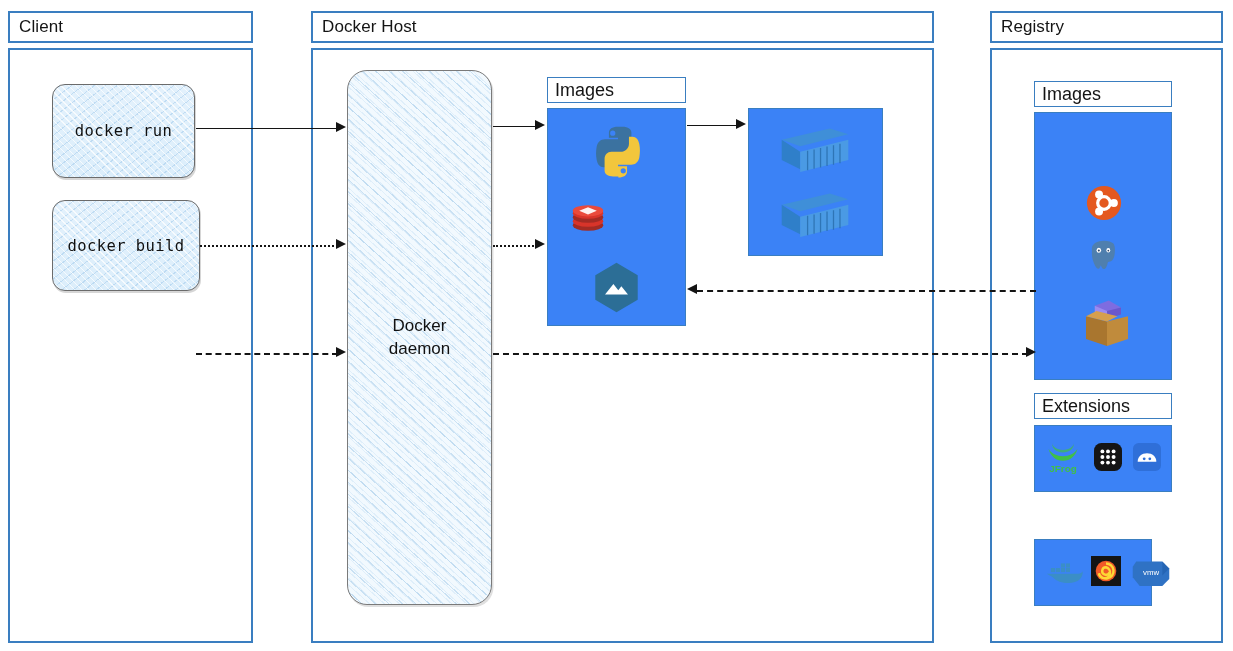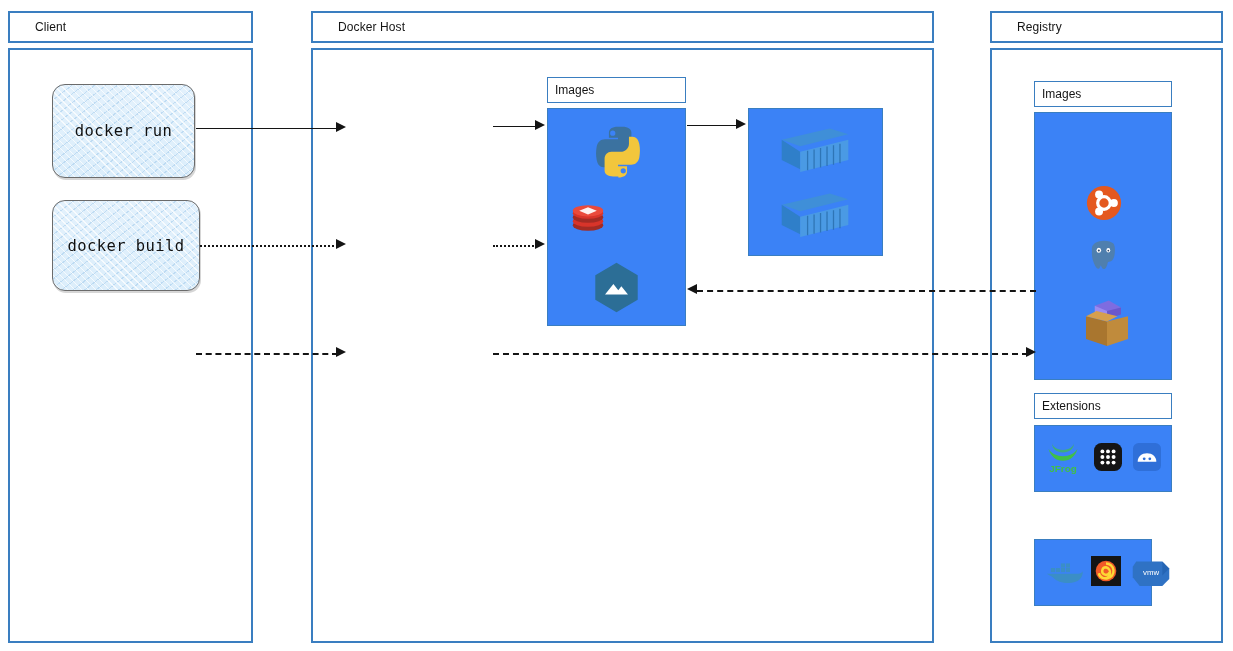--- a/index.html
+++ b/index.html
@@ -3,27 +3,27 @@
 <meta charset="utf-8">
 <style>
   html,body{margin:0;padding:0;background:#ffffff;}
   body{width:1233px;height:651px;position:relative;overflow:hidden;
        font-family:"Liberation Sans",sans-serif;}
   .stage{position:absolute;left:0;top:0;width:1233px;height:651px;}
 
   
   .panel-head{position:absolute;border:2px solid #3a7ec0;background:#fff;
               box-sizing:border-box;display:flex;align-items:center;}
-  .panel-head span{font-size:12px;color:#141414;padding-left:25px;letter-spacing:.1px;}
+  .panel-head span{font-size:17px;color:#141414;padding-left:9px;letter-spacing:.1px;}
   .panel-body{position:absolute;border:2px solid #3a7ec0;background:#fff;box-sizing:border-box;}
 
   
   .sub-head{position:absolute;border:1.6px solid #3a7ec0;background:#fff;
             box-sizing:border-box;display:flex;align-items:center;}
-  .sub-head span{font-size:12px;color:#141414;padding-left:7px;}
+  .sub-head span{font-size:18px;color:#141414;padding-left:7px;}
   .sub-body{position:absolute;border:1.6px solid #3a7ec0;background:#3b82f6;box-sizing:border-box;}
 
   
   .cmd{position:absolute;box-sizing:border-box;border:1.4px solid #6b6b6b;
        border-radius:13px;display:flex;align-items:center;justify-content:center;
        background:#ddeefb;
        background-image:
          repeating-linear-gradient(45deg,rgba(255,255,255,.75) 0 1px,rgba(255,255,255,0) 1px 5px),
          repeating-linear-gradient(-38deg,rgba(150,195,232,.45) 0 1px,rgba(255,255,255,0) 1px 7px),
          linear-gradient(#e3f1fc,#dceefb);
@@ -69,20 +69,23 @@
   </div>
   <div class="cmd" style="left:52px;top:84px;width:143px;height:94px;">
     <span>docker run</span>
   </div>
 
   <div class="panel-head" style="left:311px;top:11px;width:623px;height:32px;">
     <span>Docker Host</span>
   </div>
   <div class="panel-body" style="left:311px;top:48px;width:623px;height:595px;"></div>
 
+  <div class="daemon" style="left:347px;top:70px;width:145px;height:535px;">
+    <span><span>Docker</span><br><span>daemon</span></span>
+  </div>
 
   <div class="sub-head" style="left:547px;top:77px;width:139px;height:26px;">
     <span>Images</span>
   </div>
   <div class="sub-body" style="left:547px;top:108px;width:139px;height:218px;">
 
     <svg class="ico" style="left:41px;top:14px;" width="58" height="58" viewBox="0 0 64 64">
       <path fill="#3b72a0" d="M31.6 4c-6 0-9.6 2.4-9.6 6.6v5.8h10v1.6H17.4c-4.3 0-8 3-8.9 8-.9 5.6-1 9 0 14.8 1 4.6 3.3 8 7.6 8h3.8v-7.6c0-4.9 4.2-9 9.2-9h10.3c4.1 0 7.4-3.4 7.4-7.6V10.6C46.8 6.6 43.2 4 37.2 4h-5.6zm-5.4 4.4a2.9 2.9 0 1 1 0 5.8 2.9 2.9 0 0 1 0-5.8z"></path>
       <path fill="#f2c63c" d="M32.4 60c6 0 9.6-2.4 9.6-6.6v-5.8H32v-1.6h14.6c4.3 0 8-3 8.9-8 .9-5.6 1-9 0-14.8-1-4.6-3.3-8-7.6-8h-3.8v7.6c0 4.9-4.2 9-9.2 9H24.6c-4.1 0-7.4 3.4-7.4 7.6v13.1c0 4 3.6 6.5 9.6 6.5h5.6zm5.4-4.4a2.9 2.9 0 1 1 0-5.8 2.9 2.9 0 0 1 0 5.8z"></path>
     </svg>

